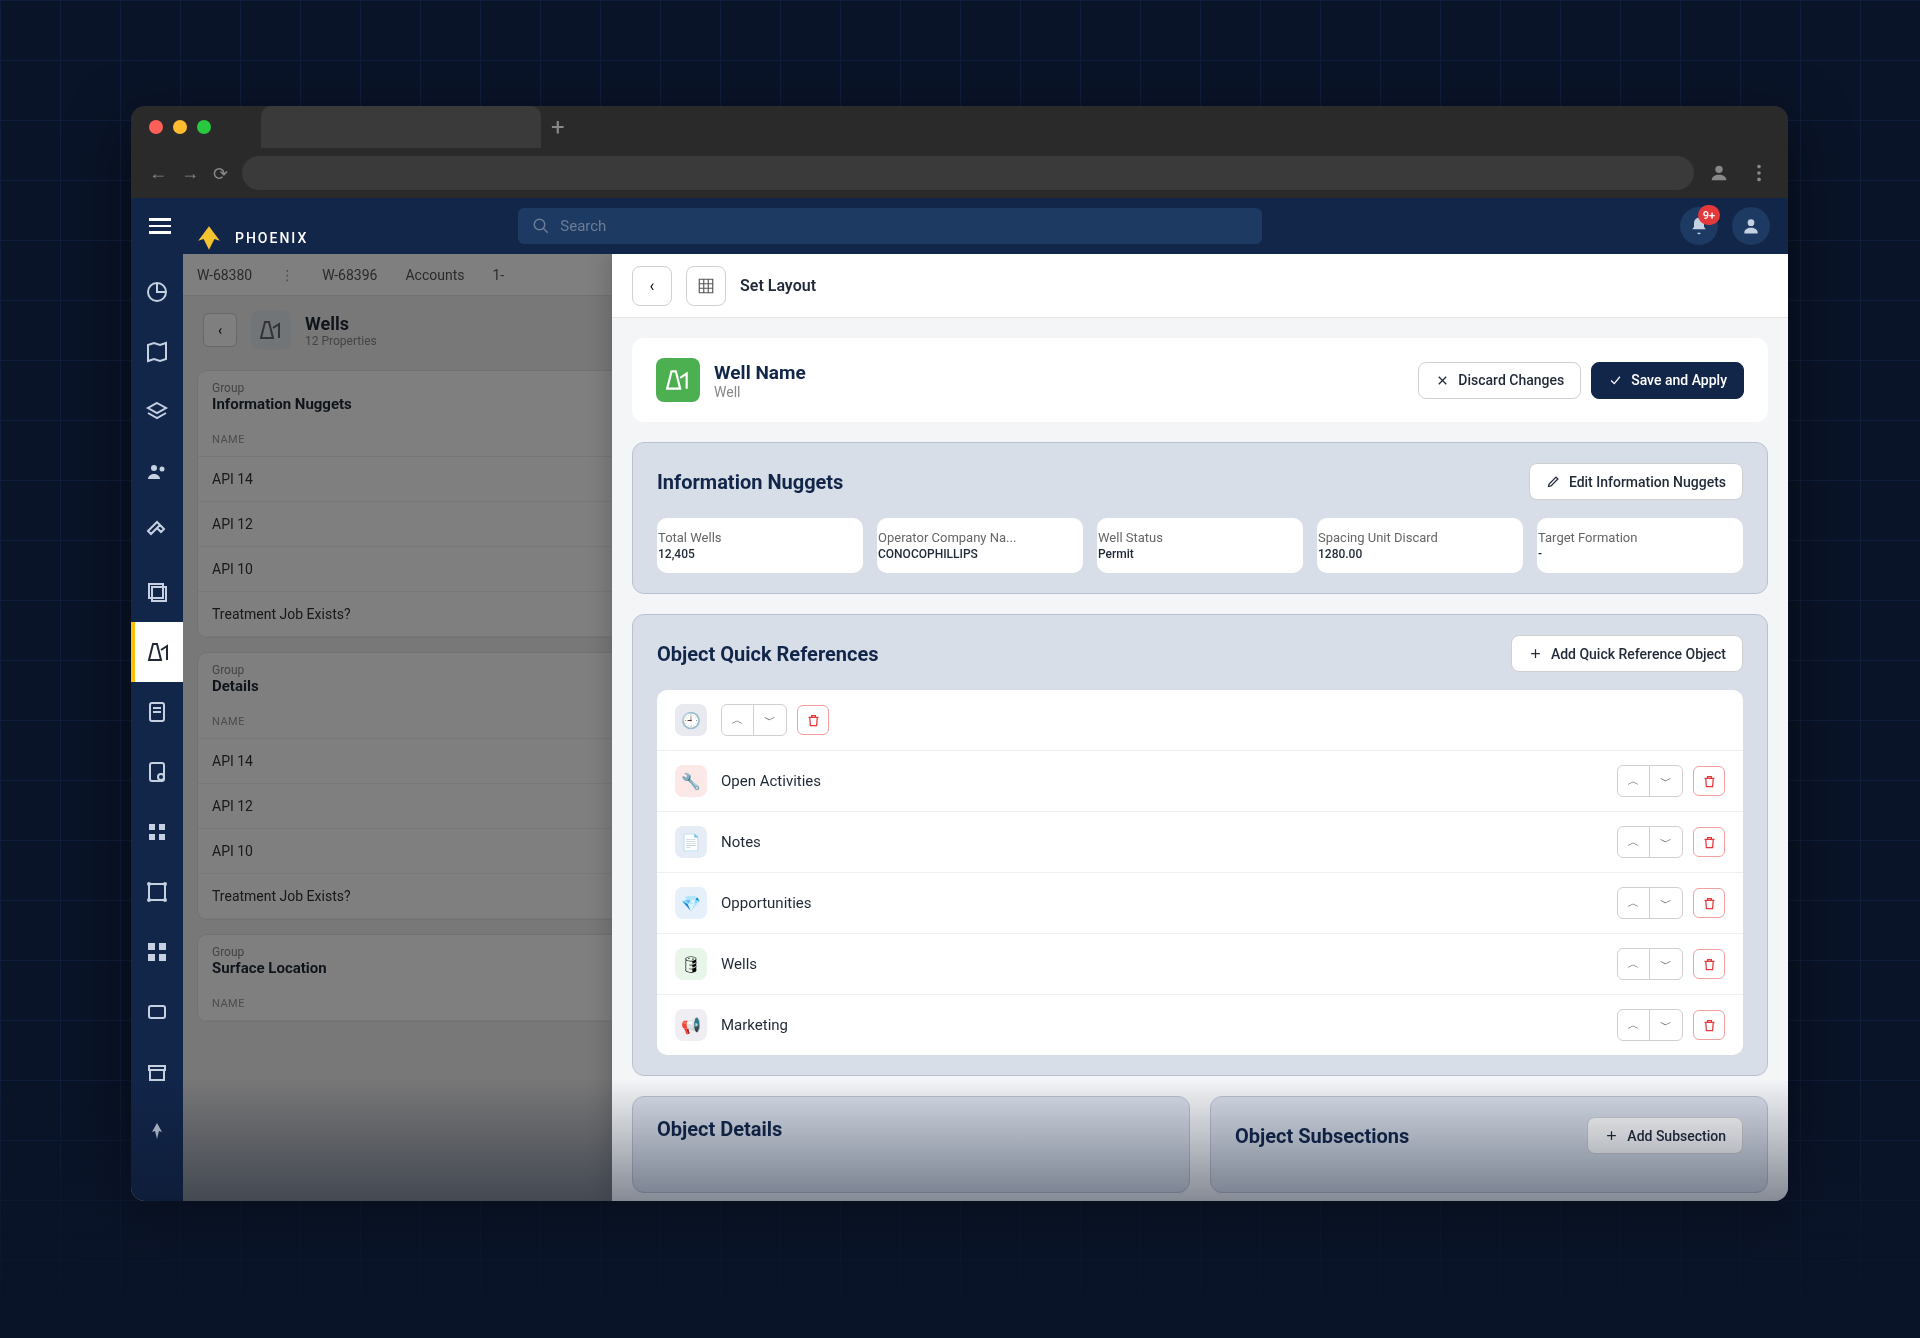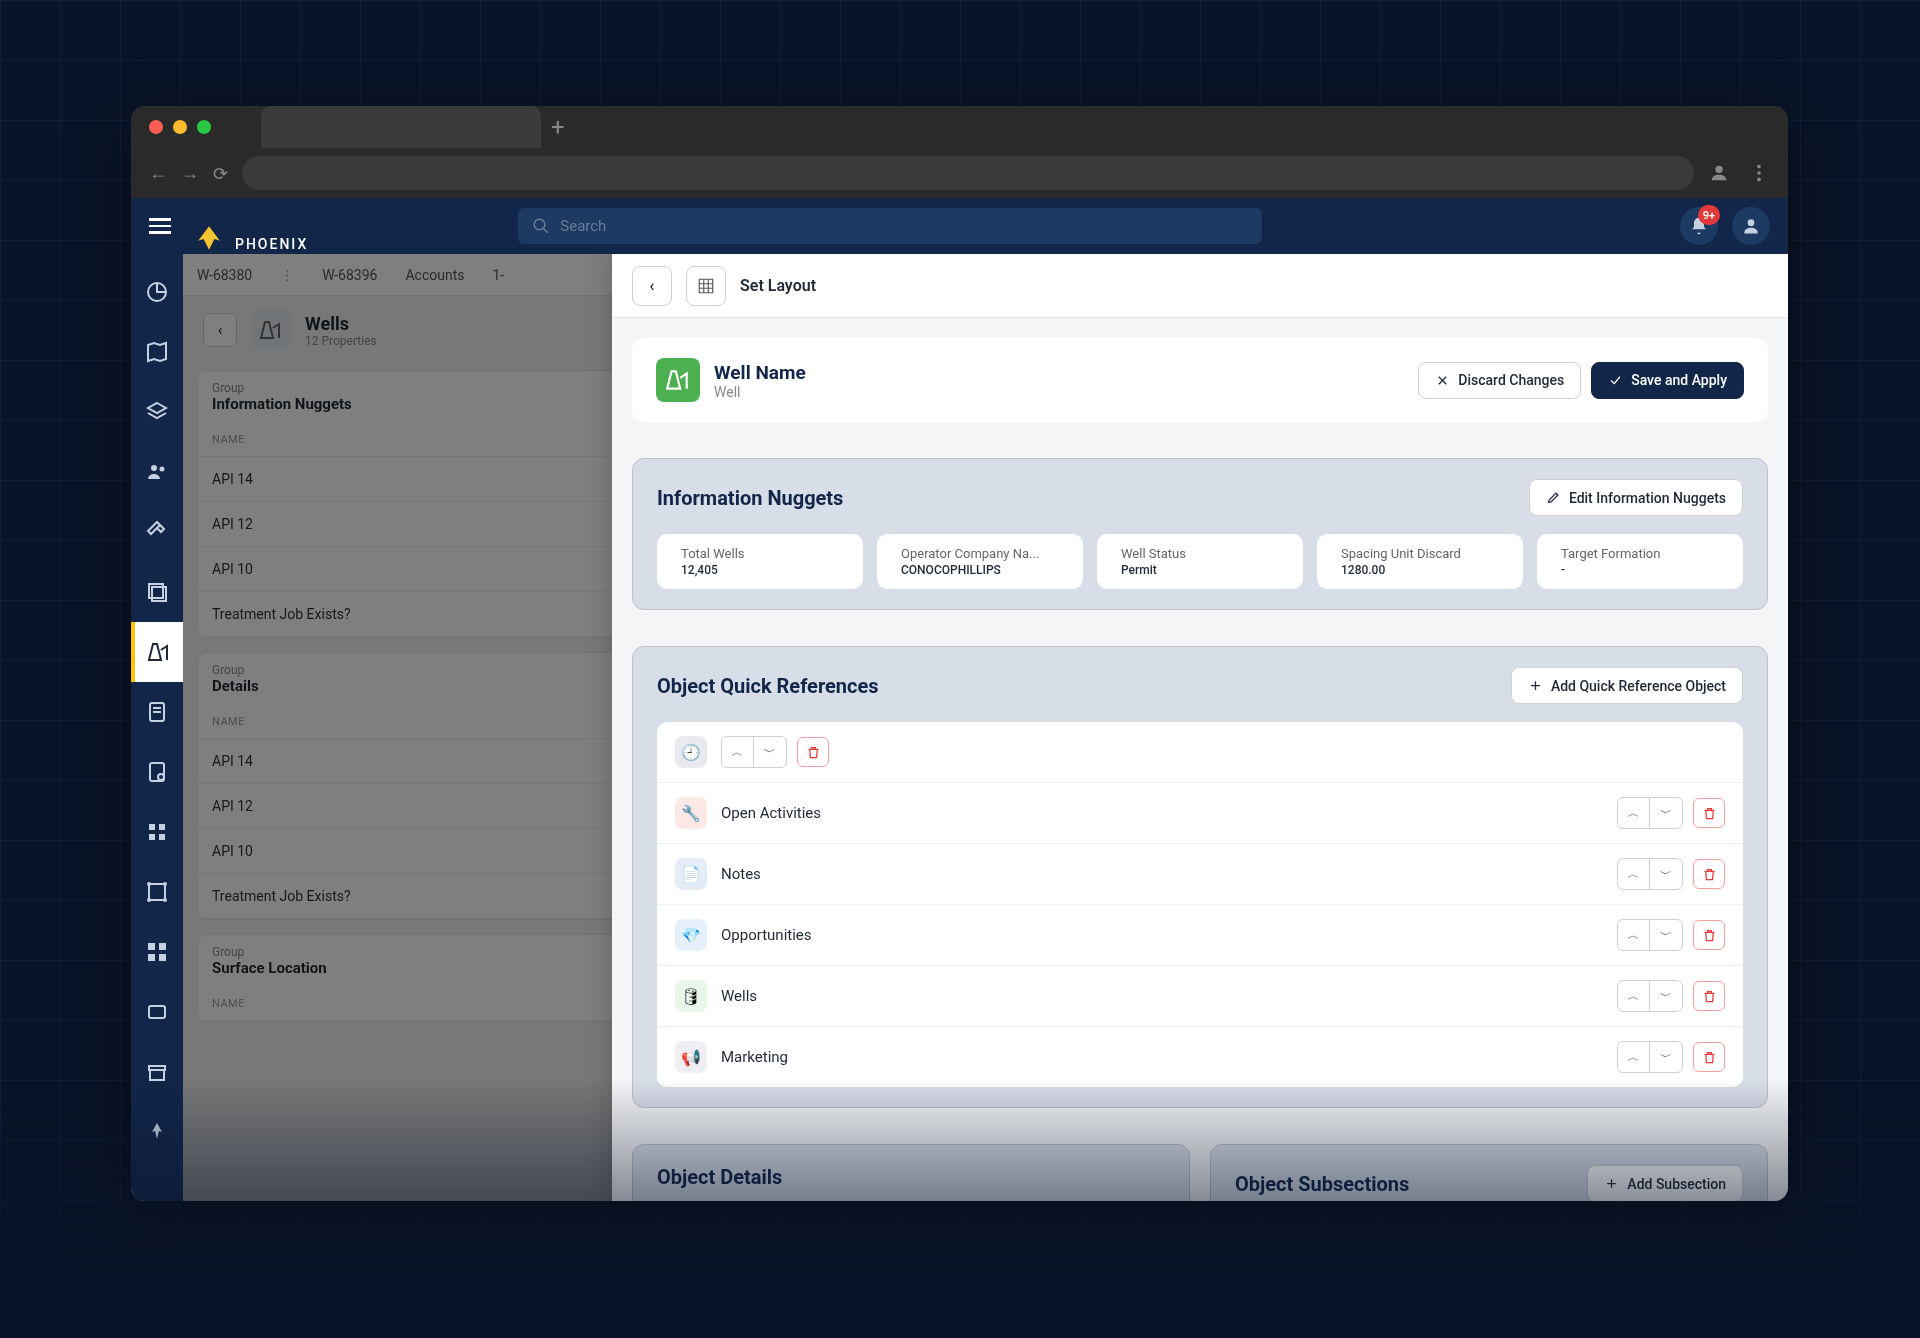--- a/index.html
+++ b/index.html
@@ -15,21 +15,21 @@
 .new-tab { color: #888; font-size: 24px; cursor: pointer; }
 .url-bar { height: 50px; background: #2a2a2a; display: flex; align-items: center; padding: 0 18px; gap: 14px; }
 .nav-btn { color: #888; font-size: 18px; cursor: pointer; }
 .url-input { flex: 1; height: 34px; background: #3a3a3a; border-radius: 17px; }
 .url-right { display: flex; gap: 18px; align-items: center; }
 .url-right svg { width: 22px; height: 22px; fill: #888; }
 .app { height: calc(100% - 92px); display: flex; flex-direction: column; background: #fff; }
 .app-header { height: 56px; background: #12264a; display: flex; align-items: center; padding: 0 18px; gap: 20px; }
 .hamburger { display: flex; flex-direction: column; gap: 4px; cursor: pointer; }
 .hamburger span { width: 22px; height: 2.5px; background: #fff; }
-.logo { display: flex; align-items: flex-end; gap: 8px; margin-top: 24px; }
+.logo { display: flex; align-items: center; gap: 8px; margin-top: 24px; }
 .logo-icon { width: 36px; height: 28px; }
 .logo-text { color: #fff; font-size: 14px; letter-spacing: 2px; font-weight: 500; }
 .search-bar { flex: 1; max-width: 744px; margin-left: 190px; height: 36px; background: #1d3a63; border-radius: 6px; display: flex; align-items: center; padding: 0 14px; gap: 10px; }
 .search-bar svg { width: 18px; height: 18px; fill: #6b7c95; }
 .search-bar span { color: #6b7c95; font-size: 15px; }
 .header-right { margin-left: auto; display: flex; gap: 14px; align-items: center; }
 .icon-btn { width: 38px; height: 38px; border-radius: 50%; background: #1d3a63; display: flex; align-items: center; justify-content: center; position: relative; cursor: pointer; }
 .icon-btn svg { width: 20px; height: 20px; fill: #c5d0e0; }
 .badge { position: absolute; top: -2px; right: -2px; min-width: 22px; height: 20px; background: #e5383b; color: #fff; font-size: 11px; font-weight: 600; border-radius: 10px; display: flex; align-items: center; justify-content: center; padding: 0 5px; }
 .app-body { flex: 1; display: flex; overflow: hidden; position: relative; }
@@ -50,35 +50,35 @@
 .head-sub { font-size: 12px; color: #888; }
 .group-panel { margin: 6px 14px 14px; background: #fff; border: 1px solid #e5e5e5; border-radius: 10px; overflow: hidden; }
 .group-head { padding: 10px 14px; font-size: 12px; color: #888; }
 .group-title { font-size: 15px; font-weight: 700; color: #1f2937; }
 .table-head { display: grid; grid-template-columns: 1fr 1fr 1fr; padding: 10px 14px; font-size: 11px; color: #999; letter-spacing: .5px; border-bottom: 1px solid #eee; }
 .table-row { display: grid; grid-template-columns: 1fr 1fr 1fr; padding: 14px; font-size: 14px; color: #333; border-bottom: 1px solid #f0f0f0; }
 .panel-overlay { position: absolute; top: 0; right: 0; bottom: 0; width: 1176px; background: #f4f5f7; z-index: 10; display: flex; flex-direction: column; box-shadow: -6px 0 20px rgba(0,0,0,.15); }
 .panel-top { height: 64px; background: #fff; border-bottom: 1px solid #e5e5e5; display: flex; align-items: center; padding: 0 20px; gap: 14px; }
 .sq-btn { width: 40px; height: 40px; border: 1px solid #d0d0d0; border-radius: 8px; background: #fff; display: flex; align-items: center; justify-content: center; cursor: pointer; }
 .layout-label { font-size: 16px; font-weight: 600; color: #1f2937; }
-.panel-scroll { flex: 1; overflow-y: auto; padding: 20px; display: flex; flex-direction: column; gap: 36px; }
+.panel-scroll { flex: 1; overflow-y: auto; padding: 20px; display: flex; flex-direction: column; gap: 20px; }
 .card { background: #fff; border-radius: 12px; padding: 20px 24px; }
 .card.bordered { border: 1px solid #b8c2d0; background: #d8dee8; }
 .card-head { display: flex; align-items: center; justify-content: space-between; margin-bottom: 18px; }
 .card-title { font-size: 20px; font-weight: 700; color: #12264a; }
 .pill-btn { height: 37px; padding: 0 16px; border: 1px solid #d0d0d0; background: #fff; border-radius: 8px; display: inline-flex; align-items: center; gap: 8px; font-size: 14px; font-weight: 500; cursor: pointer; color: #1f2937; }
 .pill-btn.primary { background: #12264a; color: #fff; border-color: #12264a; }
 .pill-btn svg { width: 15px; height: 15px; }
 .entity-head { display: flex; align-items: center; gap: 14px; }
 .entity-icon { width: 44px; height: 44px; border-radius: 8px; background: #4caf50; display: flex; align-items: center; justify-content: center; }
 .entity-icon svg { width: 26px; height: 26px; fill: #fff; }
 .entity-title { font-size: 19px; font-weight: 700; color: #12264a; }
 .entity-sub { font-size: 14px; color: #888; }
 .nugget-row { display: grid; grid-template-columns: repeat(5, 1fr); gap: 14px; }
-.nugget { background: #fff; border-radius: 10px; padding: 12px 24px; }
+.nugget { background: #fff; border-radius: 10px; padding: 12px 1px; }
 .nugget-label { font-size: 13px; color: #666; white-space: nowrap; overflow: hidden; text-overflow: ellipsis; }
 .nugget-value { font-size: 12px; font-weight: 500; color: #1f2937; margin-top: 2px; }
 .ref-list { background: #fff; border-radius: 10px; overflow: hidden; }
 .ref-row { display: flex; align-items: center; padding: 14px 18px; border-bottom: 1px solid #eef0f3; gap: 14px; }
 .ref-row:last-child { border-bottom: none; }
 .ref-icon { width: 32px; height: 32px; border-radius: 8px; display: flex; align-items: center; justify-content: center; font-size: 16px; }
 .ref-label { flex: 1; font-size: 15px; color: #1f2937; }
 .ref-controls { display: flex; gap: 10px; align-items: center; }
 .arrow-pair { display: flex; border: 1px solid #d0d0d0; border-radius: 6px; overflow: hidden; background: #fff; }
 .arrow-btn { width: 32px; height: 30px; display: flex; align-items: center; justify-content: center; cursor: pointer; font-size: 12px; color: #555; }

